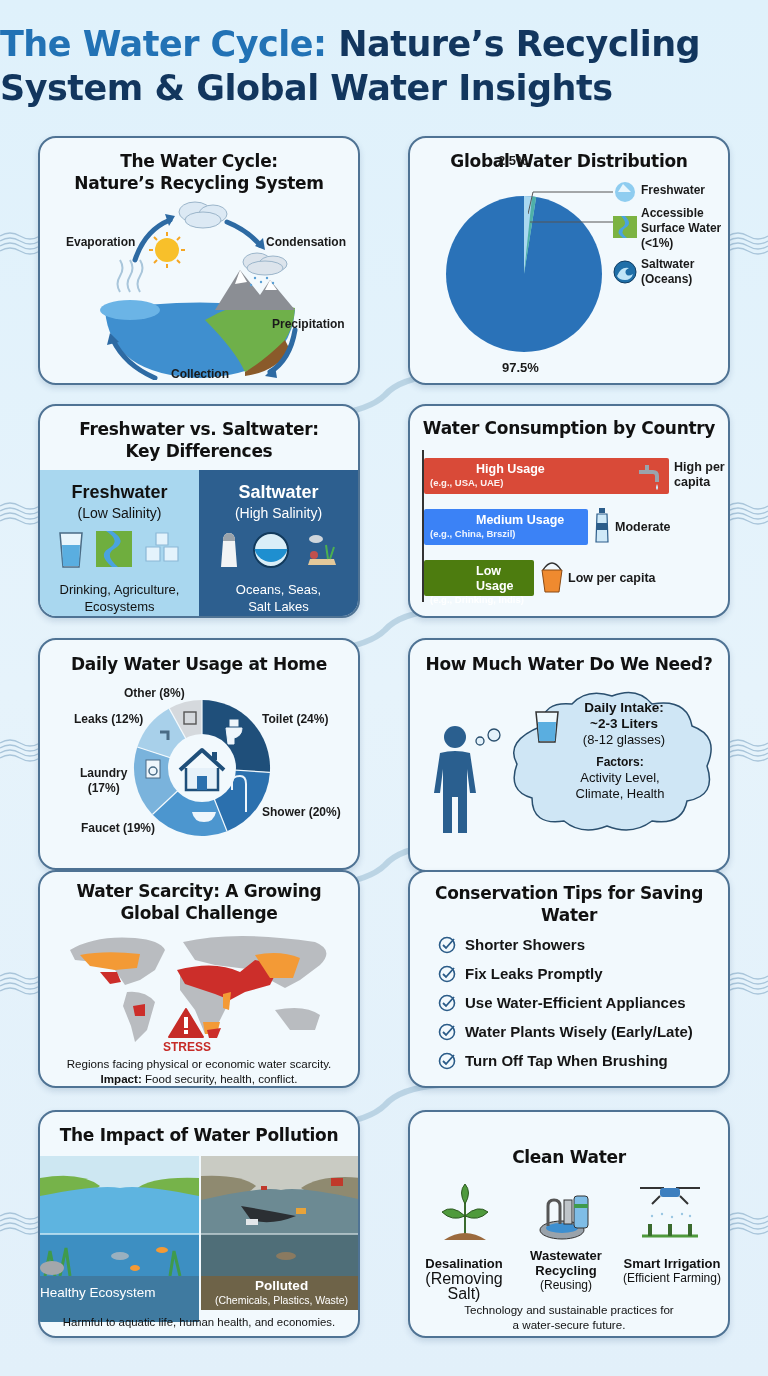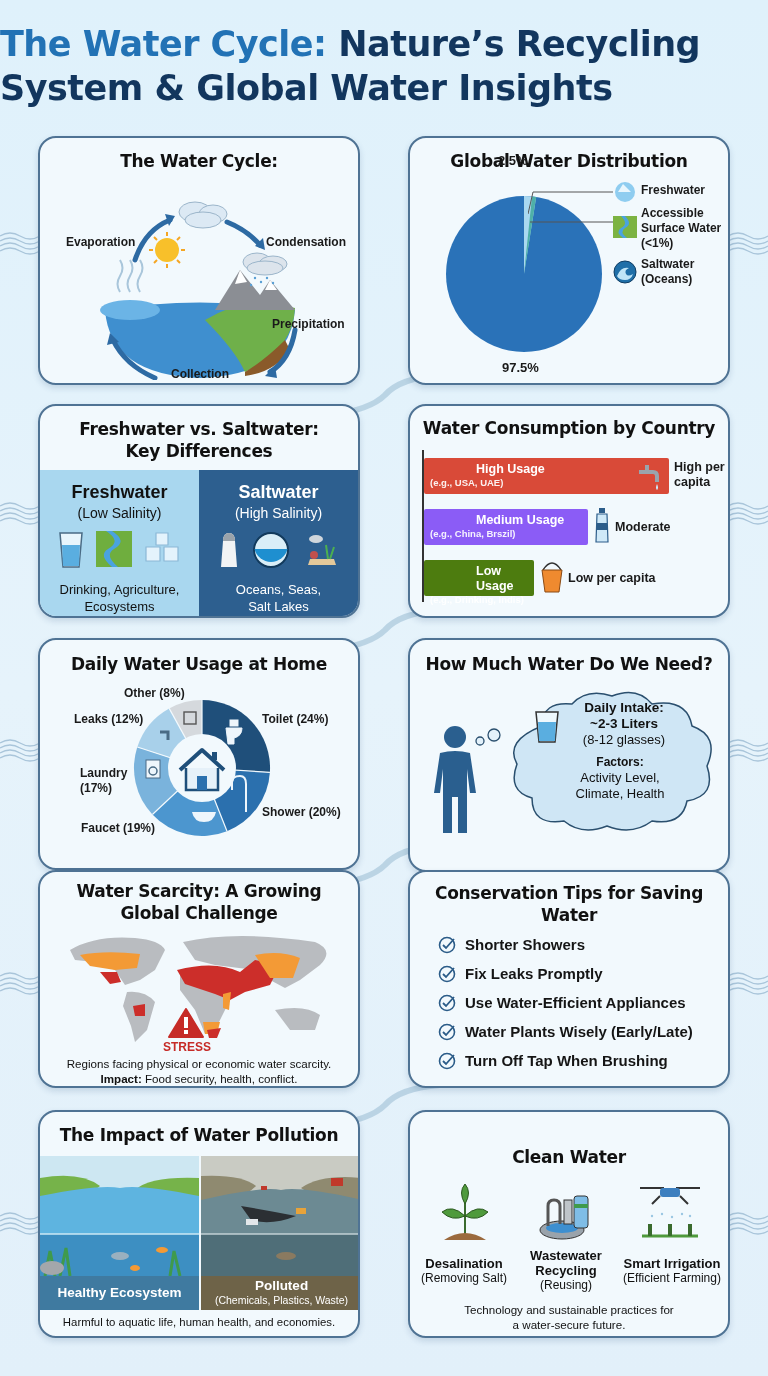--- a/index.html
+++ b/index.html
@@ -125,21 +125,21 @@
   <path d="M0 45 Q40 40 55 25 Q70 8 110 5" fill="none" stroke="#9fbfd6" stroke-width="6" opacity="0.6"></path>
 </svg>
 
 <h1 class="title">
   <span class="accent">The Water Cycle:</span><span> Nature’s Recycling</span><br>
   <span>System &amp; Global Water Insights</span>
 </h1>
 
 <section class="card" style="left:38px;top:136px;height:249px">
   <h2 style="margin-top:12px">
-    <span>The Water Cycle:</span><br>
+    <span>The Water Cycle:</span><br><span>Nature’s Recycling System</span>
   </h2>
   <svg style="position:absolute;left:55px;top:62px" width="210" height="180" viewBox="0 0 210 180">
 
     <path d="M10 110 Q105 95 200 110 Q195 175 105 178 Q15 175 10 110 Z" fill="#3f8fcf"></path>
     <path d="M110 120 Q150 95 200 108 Q198 150 150 172 Q140 150 110 120 Z" fill="#6fb04a"></path>
     <path d="M150 172 Q170 160 190 140 L195 150 Q180 172 150 176 Z" fill="#8a5a2a"></path>
     <path d="M120 110 L145 70 L165 95 L175 80 L200 110 Z" fill="#8b8e94"></path>
     <path d="M145 70 L152 82 L140 84 Z" fill="#fff"></path>
     <path d="M175 80 L182 90 L170 90 Z" fill="#fff"></path>
 
@@ -296,21 +296,21 @@
     <div class="bt">High Usage</div>
     <div class="bs">(e.g., USA, UAE)</div>
     <svg style="position:absolute;right:6px;top:4px" width="26" height="30">
         <path d="M2 8 L16 8 Q22 8 22 14 L22 20 L18 20 L18 14 Q18 12 16 12 L2 12 Z" fill="#9aa4ac"></path>
         <rect x="8" y="3" width="4" height="5" fill="#9aa4ac"></rect>
         <path d="M20 22 Q22 26 20 28 Q18 26 20 22 Z" fill="#cfe9f8"></path>
       </svg>
   </div>
   <div class="lbl" style="left:264px;top:54px;line-height:15px;font-size:12.5px"><span>High per</span><br><span>capita</span></div>
 
-  <div class="bar" style="top:103px;width:164px;background:#8b5cf6">
+  <div class="bar" style="top:103px;width:164px;background:#3b82f6">
     <div class="bt">Medium Usage</div>
     <div class="bs">(e.g., China, Brszil)</div>
   </div>
   <svg style="position:absolute;left:184px;top:102px" width="16" height="36">
       <rect x="5" y="0" width="6" height="5" fill="#2c5d8a"></rect>
       <path d="M3 6 L13 6 L14 34 L2 34 Z" fill="#cfe9f8" stroke="#2c5d8a" stroke-width="1.2"></path>
       <rect x="3" y="15" width="10" height="7" fill="#2c5d8a"></rect>
     </svg>
   <div class="lbl" style="left:205px;top:114px;font-size:12.5px">Moderate</div>
 
@@ -365,21 +365,21 @@
     </g>
     <path d="M-10 44 L14 44 Q12 54 2 54 Q-8 54 -10 44 Z" fill="#eef6fc"></path>
     <rect x="-56" y="-8" width="14" height="18" fill="#eef6fc" stroke="#4a6b85"></rect>
       <circle cx="-49" cy="3" r="4" fill="none" stroke="#4a6b85" stroke-width="1.5"></circle>
     <path d="M-42 -36 L-34 -36 L-34 -28" fill="none" stroke="#4a6b85" stroke-width="3"></path>
     <rect x="-18" y="-56" width="12" height="12" fill="none" stroke="#555" stroke-width="1.4"></rect>
   </svg>
   <span class="lbl" style="left:84px;top:46px">Other (8%)</span>
   <span class="lbl" style="left:222px;top:72px">Toilet (24%)</span>
   <span class="lbl" style="left:34px;top:72px">Leaks (12%)</span>
-  <span class="lbl" style="left:40px;top:126px;text-align:left;line-height:15px"><span>Laundry</span><br><span>(17%)</span></span>
+  <span class="lbl" style="left:40px;top:126px;text-align:center;line-height:15px"><span>Laundry</span><br><span>(17%)</span></span>
   <span class="lbl" style="left:222px;top:165px">Shower (20%)</span>
   <span class="lbl" style="left:41px;top:181px">Faucet (19%)</span>
 </section>
 
 <section class="card" style="left:408px;top:638px;height:234px">
   <h2 style="margin-top:13px">How Much Water Do We Need?</h2>
   <svg style="position:absolute;left:20px;top:85px" width="50" height="120">
     <circle cx="25" cy="12" r="11" fill="#2a5f8f"></circle>
     <path d="M10 28 Q25 24 40 28 L46 68 L40 68 L37 44 L37 108 L28 108 L28 72 L22 72 L22 108 L13 108 L13 44 L10 68 L4 68 Z" fill="#2a5f8f"></path>
   </svg>
@@ -508,21 +508,21 @@
       <path d="M40 50 Q70 55 95 60 Q70 70 50 64 Z" fill="#2b2f33"></path>
       <rect y="78" width="161" height="42" fill="#4f6e78"></rect>
       <line x1="0" y1="78" x2="161" y2="78" stroke="#c2d0d4" stroke-width="1.5"></line>
       <rect x="130" y="22" width="12" height="8" fill="#c0392b"></rect>
       <rect x="45" y="63" width="12" height="6" fill="#e3e7ea"></rect>
       <rect x="95" y="52" width="10" height="6" fill="#e7a33a"></rect>
       <rect x="60" y="30" width="6" height="4" fill="#c0392b"></rect>
       <ellipse cx="85" cy="100" rx="10" ry="4" fill="#8a7a60"></ellipse>
     </svg>
   </div>
-  <div style="position:absolute;left:0;top:164px;width:159px;height:34px;background:#3f7aa0;color:#fff;font-size:13.5px;font-weight:bold;text-align:center;line-height:34px">Healthy Ecosystem</div>
+  <div style="position:absolute;left:0;top:164px;width:159px;height:46px;background:#3f7aa0;color:#fff;font-size:13.5px;font-weight:normal;line-height:34px">Healthy Ecosystem</div>
   <div style="position:absolute;left:161px;top:164px;width:161px;height:34px;background:#6e6348;color:#fff;text-align:center;line-height:14px;padding-top:3px">
     <div style="font-size:13.5px;font-weight:bold">Polluted</div>
     <div style="font-size:10.5px">(Chemicals, Plastics, Waste)</div>
   </div>
   <div class="center" style="position:absolute;left:0;top:204px;width:100%;font-size:11.4px">Harmful to aquatic life, human health, and economies.</div>
 </section>
 
 <section class="card" style="left:408px;top:1110px;height:228px">
   <h2 style="margin-top:12px">
     <br><span>Clean Water</span>
@@ -554,21 +554,21 @@
         <circle cx="44" cy="30" r="1.2"></circle>
         <circle cx="52" cy="32" r="1.2"></circle>
       </g>
     <line x1="4" y1="52" x2="60" y2="52" stroke="#4f9a3c" stroke-width="3"></line>
     <rect x="10" y="40" width="4" height="12" fill="#3a6b2e"></rect>
       <rect x="30" y="40" width="4" height="12" fill="#3a6b2e"></rect>
       <rect x="50" y="40" width="4" height="12" fill="#3a6b2e"></rect>
   </svg>
   <div class="center" style="position:absolute;left:4px;top:144px;width:100px;font-size:13px;font-weight:bold;line-height:15px">
     <div>Desalination</div>
-    <div style="font-weight:normal;font-size:12px">(Removing Salt)</div>
+    <div style="font-weight:normal;font-size:16px">(Removing Salt)</div>
   </div>
   <div class="center" style="position:absolute;left:106px;top:136px;width:100px;font-size:13px;font-weight:bold;line-height:15px">
     <div>Wastewater</div>
     <div>Recycling</div>
     <div style="font-weight:normal;font-size:12px">(Reusing)</div>
   </div>
   <div class="center" style="position:absolute;left:204px;top:144px;width:116px;font-size:13px;font-weight:bold;line-height:15px">
     <div>Smart Irrigation</div>
     <div style="font-weight:normal;font-size:12px">(Efficient Farming)</div>
   </div>

